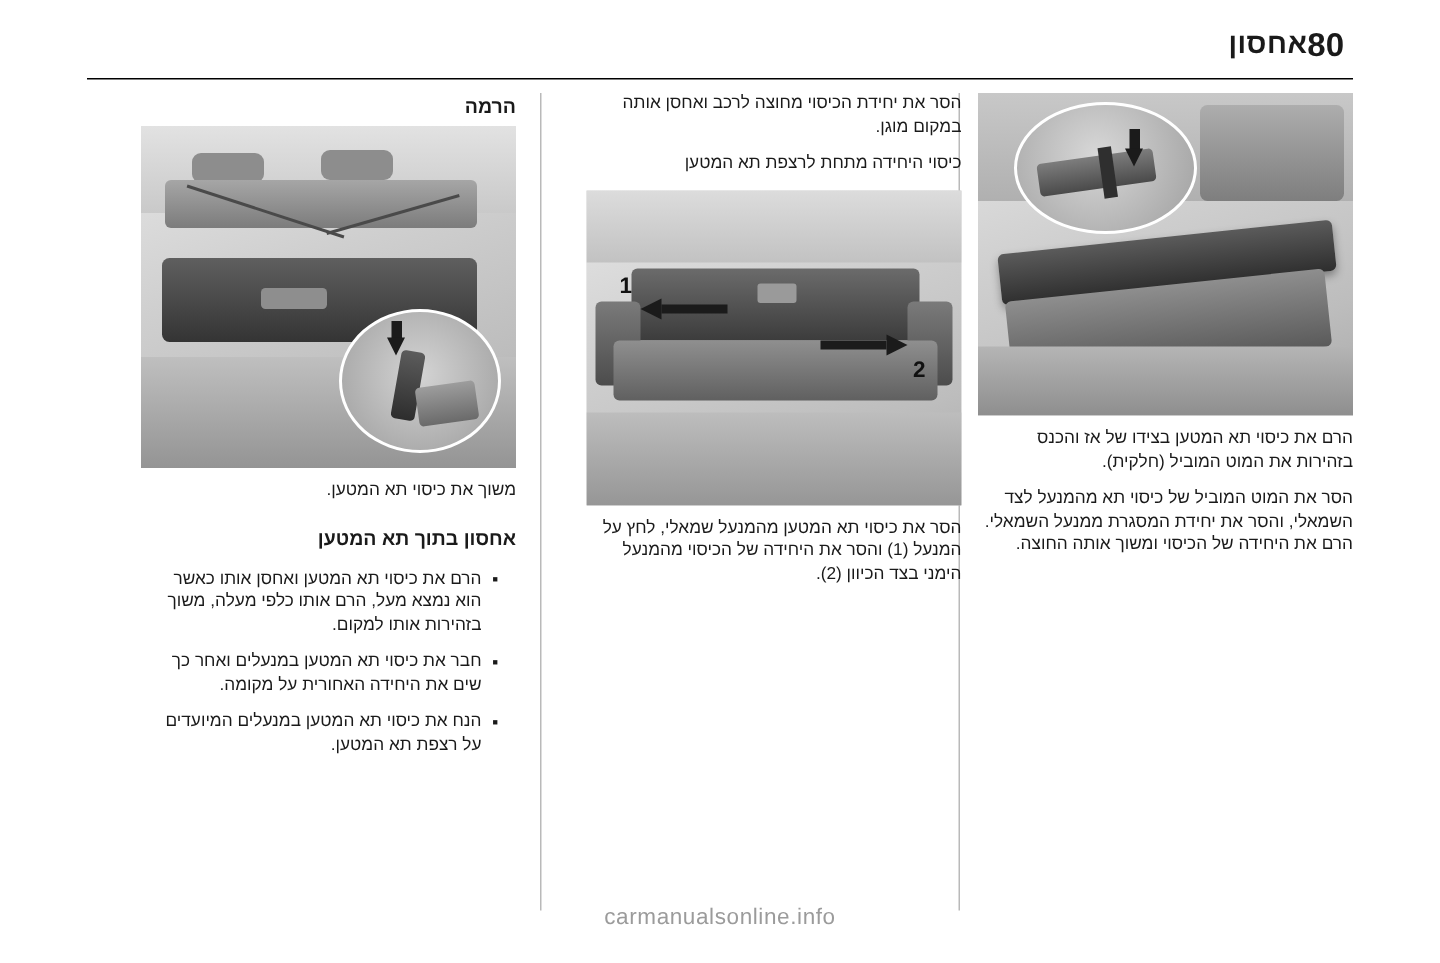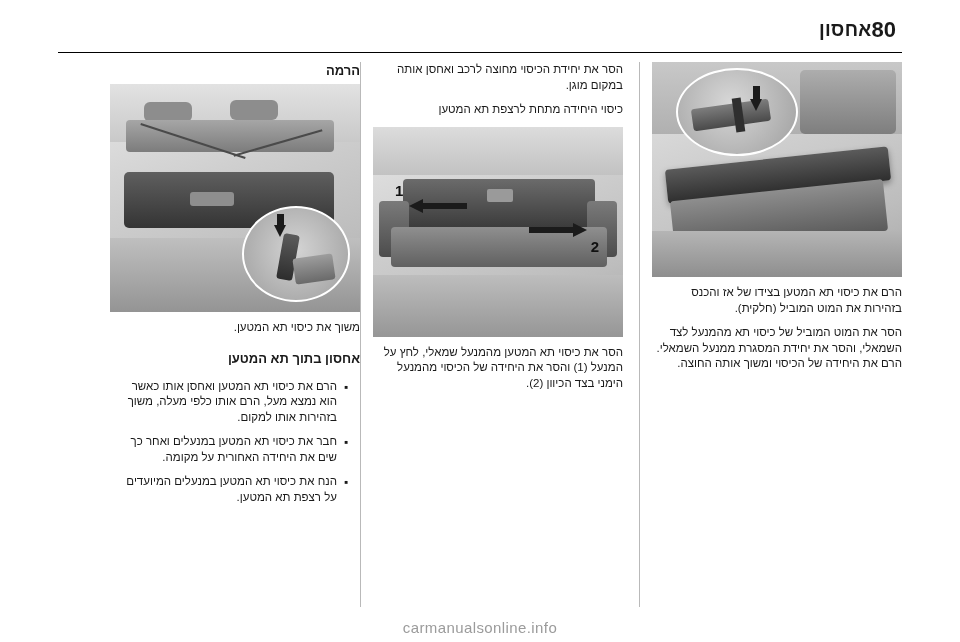--- a/index.html
+++ b/index.html
@@ -55,22 +55,22 @@
   
   .col {
     position: absolute;
     top: 62px;
     width: 250px;
     font-size: 11.5px;
     line-height: 15.5px;
     text-align: right;
   }
   .col-1 { right: 58px; }   
-  .col-2 { right: 337px; }
-  .col-3 { right: 600px; }
+  .col-2 { right: 319px; }
+  .col-3 { right: 616px; }
 
   .vline {
     position: absolute;
     top: 62px;
     width: 1px;
     height: 545px;
     background: #b9b9b9;
   }
   .vline-a { right: 320px; }
   .vline-b { right: 599px; }
@@ -211,21 +211,21 @@
     background:linear-gradient(180deg,#9d9d9d,#6a6a6a); border-radius:3px; transform:rotate(-8deg);}
   .f3-circle .arrow { position:absolute; left:30px; top:6px; width:13px; height:24px;}
   .f3-circle .arrow .stem { position:absolute; left:3px; top:0; width:7px; height:12px; background:#1b1b1b;}
   .f3-circle .arrow .head { position:absolute; left:0; top:11px; width:0; height:0;
     border-left:6.5px solid transparent; border-right:6.5px solid transparent; border-top:12px solid #1b1b1b;}
 
   
   .footer {
     position: absolute;
     left: 0;
-    bottom: 6px;
+    bottom: 22px;
     width: 100%;
     text-align: center;
     font-size: 15px;
     color: #9b9b9b;
     letter-spacing: 0.4px;
     direction: ltr;
   }
 </style>
 </head>
 <body>

